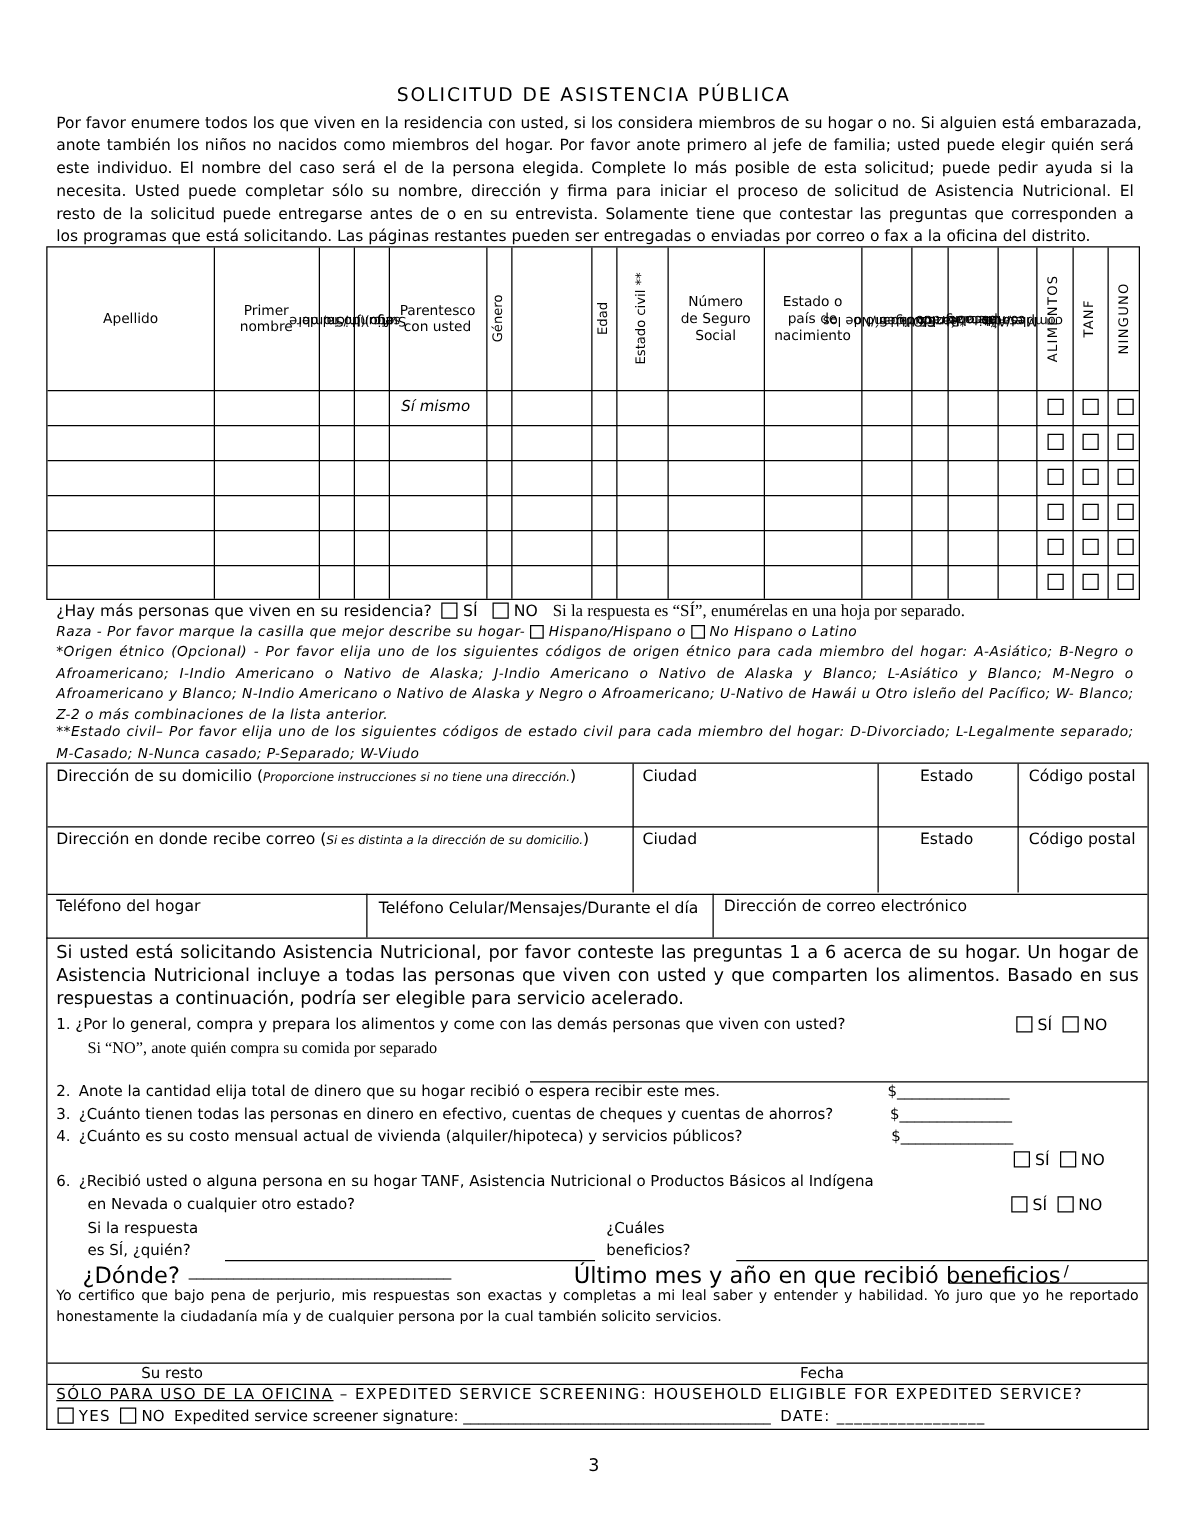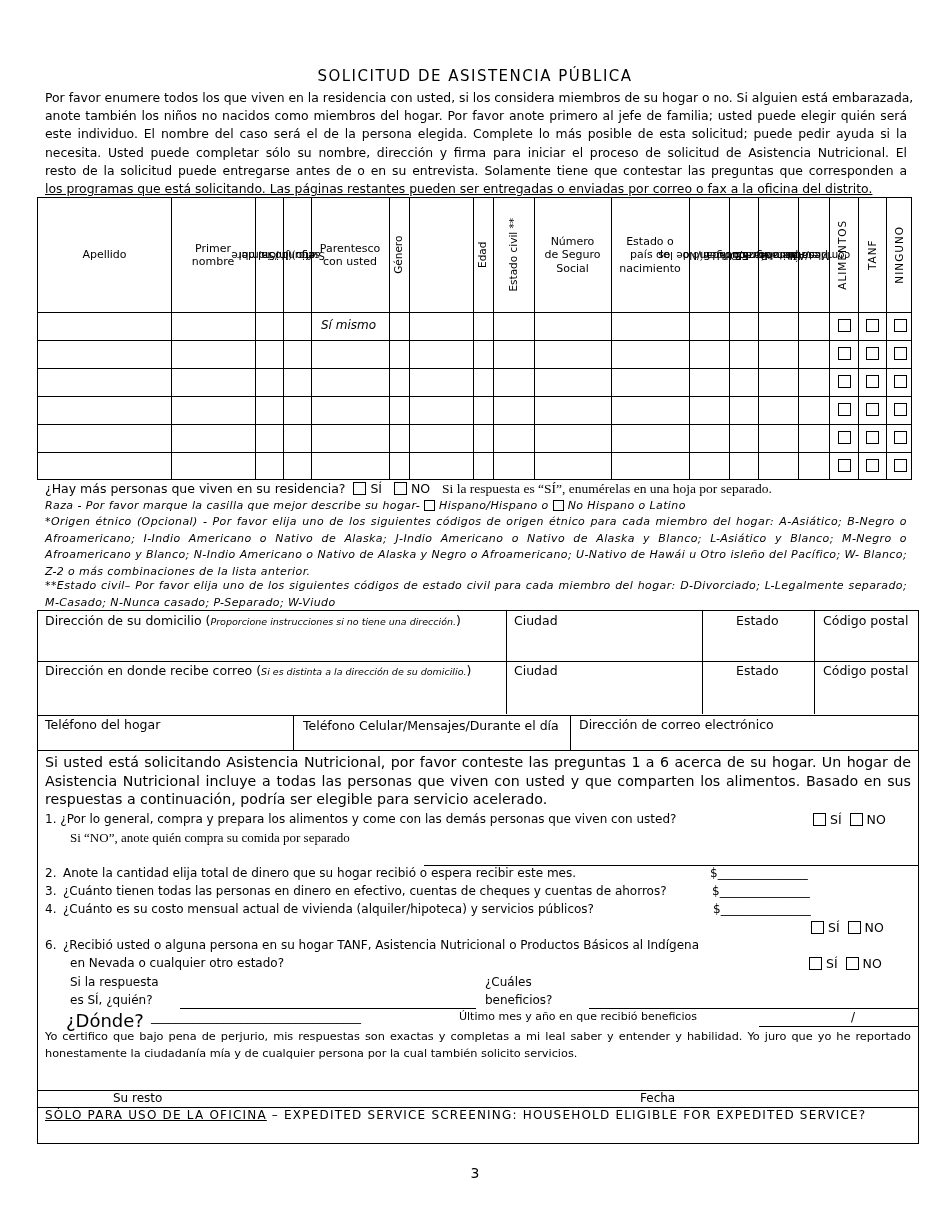--- a/index.html
+++ b/index.html
@@ -2,21 +2,21 @@
 <html><head>
 <meta charset="utf-8">
 <style>
   * { box-sizing: border-box; margin: 0; padding: 0; }
   html, body { width: 950px; height: 1230px; background: #ffffff; }
   body { position: relative; font-family: "DejaVu Sans", sans-serif; color: #000; overflow: hidden; }
   .abs { position: absolute; }
   .title { left: 0; width: 950px; top: 67px; text-align: center; font-size: 15px; letter-spacing: 1.5px; }
   .intro { left: 45px; width: 862px; top: 89px; font-size: 12.4px; line-height: 18.2px; text-align: justify; }
   .intro .ln { display: block; text-align: justify; text-align-last: justify; white-space: nowrap; }
-  .intro .ln.last { text-align-last: left; text-decoration: underline; }
+  .intro .ln.last { text-align-last: left; }
 
   
   .tbl { left: 37px; top: 197px; width: 875px; height: 283px; border: 1.3px solid #000; }
   .vline { position: absolute; top: 0; bottom: 0; width: 0; border-left: 1.3px solid #000; }
   .hline { position: absolute; left: 0; right: 0; height: 0; border-top: 1.3px solid #000; }
   .hcell { position: absolute; top: 0; height: 114px; display: flex; align-items: center; justify-content: center; text-align: center; font-size: 11px; line-height: 13.5px; }
   .rot { position: absolute; top: 0; height: 114px; display: flex; align-items: center; justify-content: center; }
   .rot span { display: block; transform: rotate(-90deg); white-space: nowrap; font-size: 10.5px; line-height: 11.5px; text-align: center; }
   .chk { position: absolute; width: 13px; height: 13px; border: 1.2px solid #000; background: #fff; }
   .simismo { position: absolute; font-style: italic; font-size: 12px; }
@@ -233,27 +233,33 @@
   </div>
   <div class="hline" style="top:258px;left:142px;width:296px;right:auto"></div>
   <div class="q" style="left:447px;top:223px;line-height:18px;white-space:normal;width:100px">
     <span style="display:block">¿Cuáles</span>
       <span style="display:block">beneficios?</span>
   </div>
   <div class="hline" style="top:258px;left:551px"></div>
 
   <div class="q" style="left:28px;top:260px;font-size:18px">¿Dónde?</div>
   <div class="q" style="left:113px;top:260px">___________________________________</div>
-  <div class="q" style="left:421px;top:260px;font-size:11px">Último mes y año en que recibió beneficios</div>
+  <div class="q" style="left:421px;top:260px;font-size:18px">Último mes y año en que recibió beneficios</div>
   <div class="q" style="left:813px;top:260px">/</div>
   <div class="hline" style="top:276px;left:721px"></div>
 
   <div style="position:absolute;left:7px;top:278px;width:866px;font-size:11.3px;line-height:17px;text-align:justify">Yo certifico que bajo pena de perjurio, mis respuestas son exactas y completas a mi leal saber y entender y habilidad. Yo juro que yo he reportado honestamente la ciudadanía mía y de cualquier persona por la cual también solicito servicios.</div>
 
   <div class="hline" style="top:340px"></div>
   <div class="q" style="left:75px;top:341px">Su resto</div>
   <div class="q" style="left:602px;top:341px">Fecha</div>
   <div class="hline" style="top:357px"></div>
 
   <div class="q" style="left:7px;top:358px;letter-spacing:1.2px"><span style="text-decoration:underline">SÓLO PARA USO DE LA OFICINA</span><span> – EXPEDITED SERVICE SCREENING: HOUSEHOLD ELIGIBLE FOR EXPEDITED SERVICE?</span></div>
+  <div class="q" style="left:8px;top:376px">
+    <span class="inlinechk"></span><span style="letter-spacing:1px">YES</span>&nbsp;
+    <span class="inlinechk"></span><span>NO</span>&nbsp;
+    <span>Expedited service screener signature: _________________________________________</span>&nbsp;
+    <span style="letter-spacing:1px">DATE: _________________</span>
+  </div>
 </div>
 
 <div class="abs" style="left:0;width:950px;top:1165px;text-align:center;font-size:14px">3</div>
 
 </body></html>

